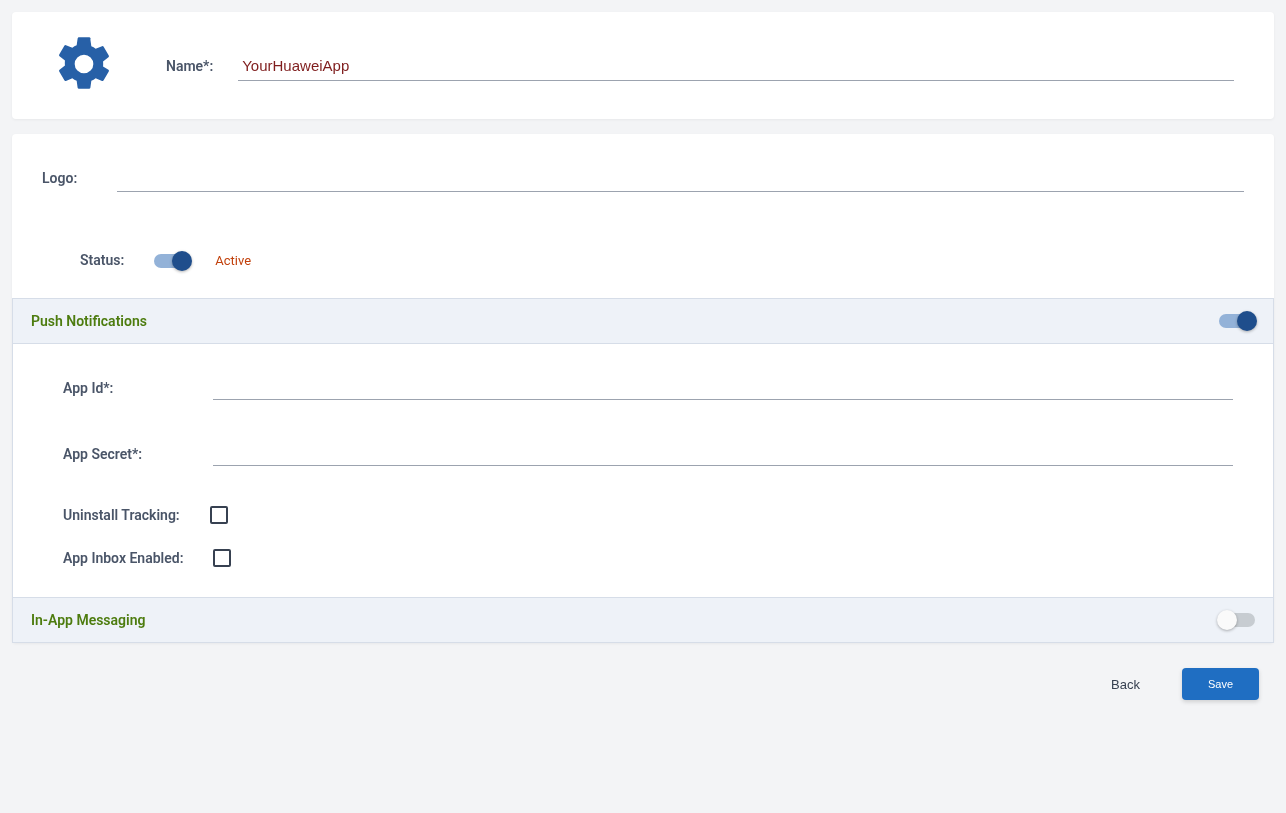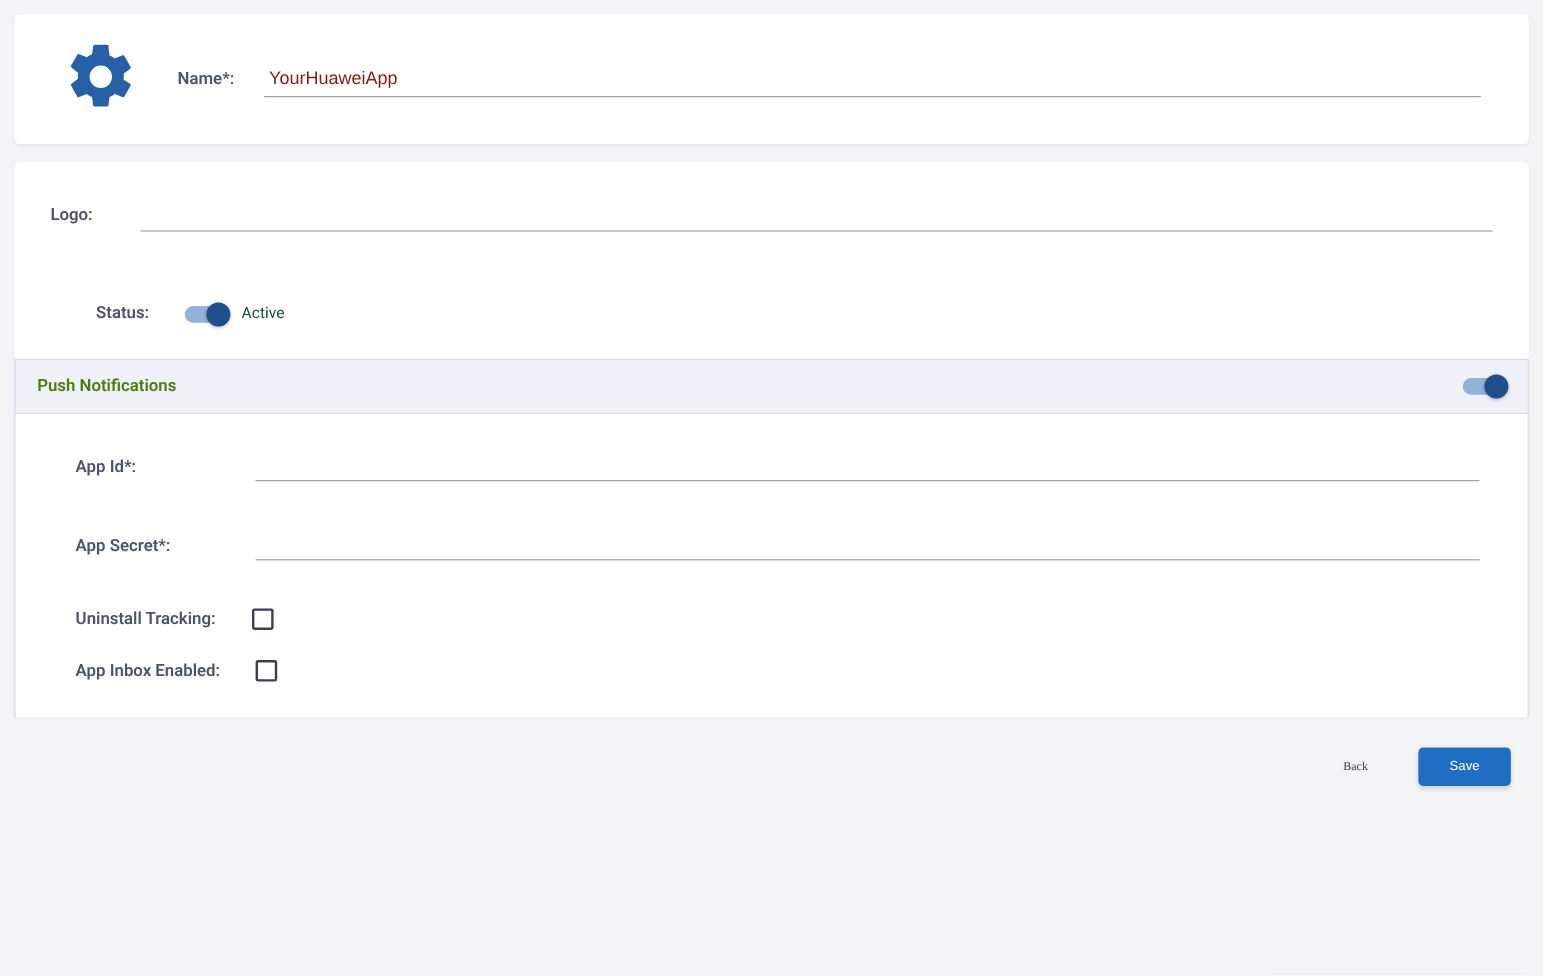--- a/index.html
+++ b/index.html
@@ -15,21 +15,21 @@
   }
   .card {
     background: #fff;
     border-radius: 4px;
     box-shadow: 0 1px 3px rgba(0,0,0,0.05);
   }
   .card-header {
     display: flex;
     align-items: center;
     padding: 20px 40px;
-    gap: 32px;
+    gap: 50px;
   }
   .gear-icon svg { width: 64px; height: 64px; fill: #2760a7; }
   .name-row { display: flex; align-items: baseline; flex: 1; gap: 25px; }
   .name-row label { font-weight: 600; color: #4a5568; white-space: nowrap; }
   .underline-input {
     flex: 1;
     border: none;
     border-bottom: 1px solid #9ca3af;
     padding: 6px 4px;
     font-size: 15px;
@@ -82,21 +82,21 @@
     height: 20px;
     border-radius: 50%;
     background: #fafafa;
     box-shadow: 0 1px 3px rgba(0,0,0,0.3);
     transition: left 0.2s;
   }
   .toggle.on { background: #93b2d8; }
   .toggle.on .knob { background: #1f4e8c; right: -2px; }
   .toggle.off .knob { left: -2px; background: #fafafa; }
   .toggle.off { background: #c7ccd1; }
-  .status-label-text { font-size: 13px; color: #14532d; margin-left:3px;}
+  .status-label-text { font-size: 13px; color: #c2410c; margin-left:17px;}
 
   .section-bar {
     background: #eef2f8;
     border: 1px solid #d6dde8;
     padding: 14px 18px;
     display: flex;
     justify-content: space-between;
     align-items: center;
     font-weight: 600;
     color: #4d7c0f;
@@ -147,26 +147,25 @@
   .footer-row {
     display: flex;
     justify-content: flex-end;
     align-items: center;
     gap: 30px;
     padding: 25px 15px 10px 0;
   }
   .back-btn {
     background: transparent;
     border: none;
-    font-size: 10px;
+    font-size: 13px;
     color: #374151;
     cursor: pointer;
     padding: 8px 12px;
     font-weight: 500;
-    font-family: Liberation Serif, serif;
   }
   .save-btn {
     background: #1f6ec2;
     color: #fff;
     border: none;
     border-radius: 4px;
     padding: 10px 26px;
     font-size: 11px;
     font-weight: 500;
     cursor: pointer;
@@ -225,20 +224,26 @@
     <div class="chk-row">
       <label>Uninstall Tracking:</label>
       <div class="chk-box"></div>
     </div>
     <div class="chk-row" style="margin-bottom:10px;">
       <label>App Inbox Enabled:</label>
       <div class="chk-box"></div>
     </div>
   </div>
 
+  <div class="section-bar">
+    <span>In-App Messaging</span>
+    <div class="toggle off">
+      <div class="knob"></div>
+    </div>
+  </div>
 
 
 </div>
 
 <div class="footer-row">
   <button class="back-btn">Back</button>
   <button class="save-btn">Save</button>
 </div>
 
 </body></html>

